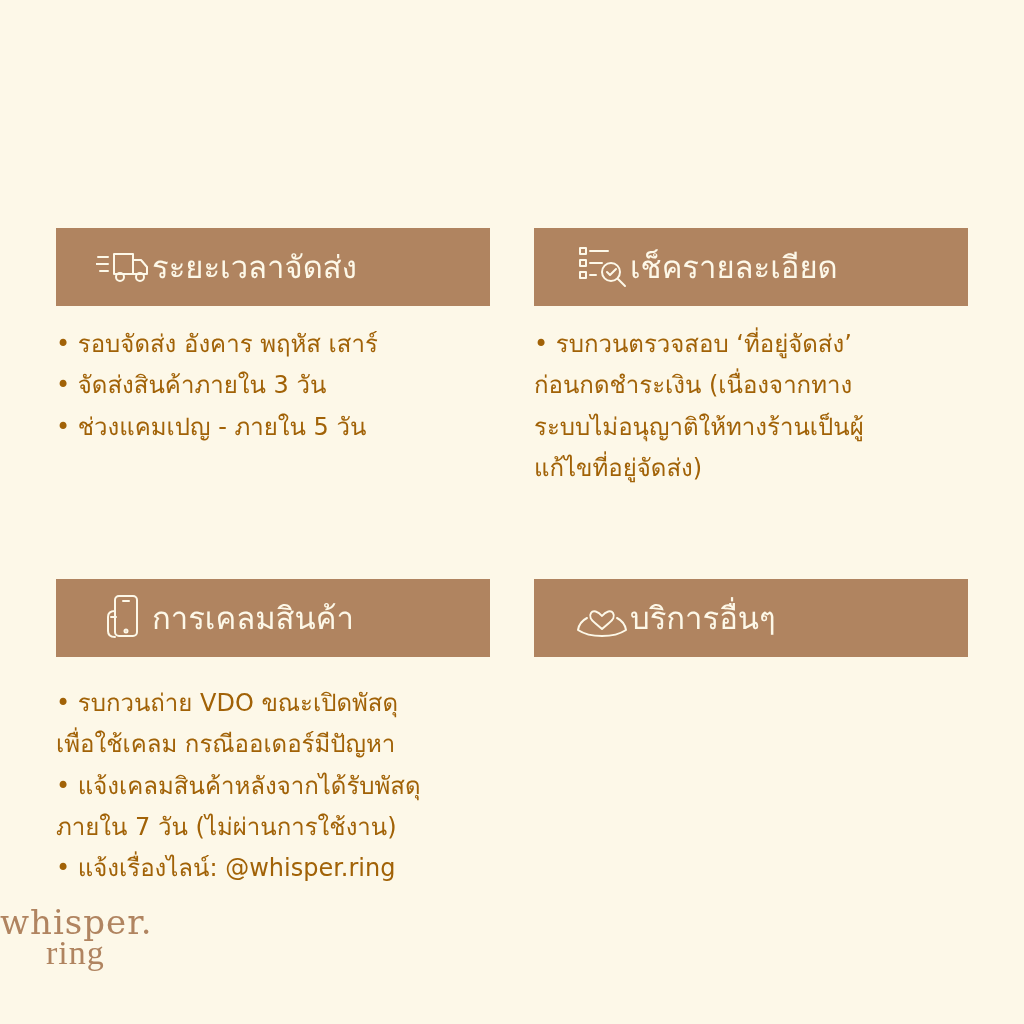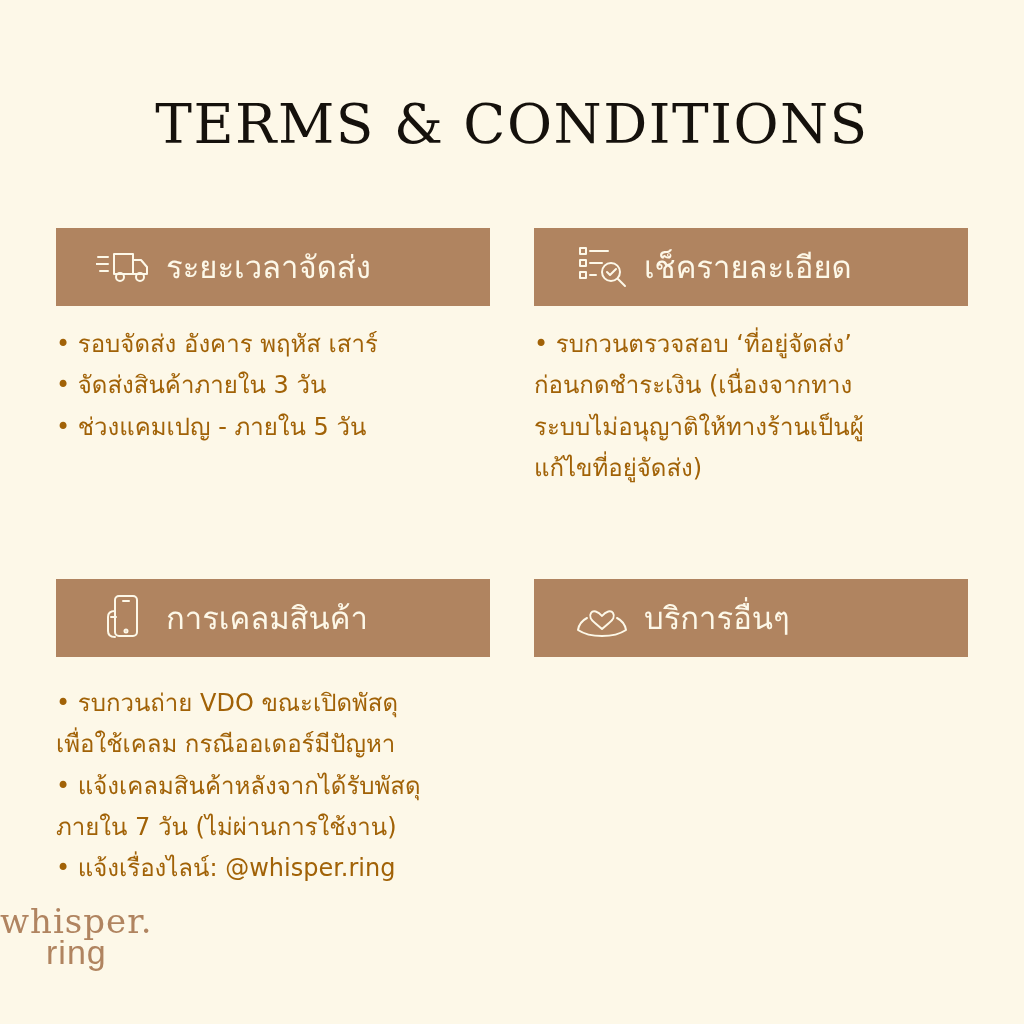--- a/index.html
+++ b/index.html
@@ -55,21 +55,20 @@
   }
   .card-head .icon {
     width: 56px;
     height: 52px;
     flex: 0 0 56px;
     display: flex;
     align-items: center;
     justify-content: center;
   }
   .card-head .head-label {
-    margin-left: 14px;
     color: #fdf8e8;
     font-size: 31px;
     line-height: 1.1;
     font-weight: 400;
   }
   .body-text {
     margin-top: 18px;
     color: #a16207;
     font-size: 24px;
     line-height: 1.72;
@@ -89,33 +88,32 @@
     width: 1024px;
     text-align: left;
     color: #b08460;
   }
   .logo .l1 {
     font-family: "DejaVu Serif", "Liberation Serif", serif;
     font-size: 34px;
     letter-spacing: 1px;
   }
   .logo .l2 {
-    font-family: Liberation Sans, sans-serif;
+    font-family: Liberation Serif, serif;
     font-size: 34px;
     letter-spacing: 1px;
     margin-top: -8px;
     margin-left: 46px;
   }
 </style>
 </head>
 <body>
 
 <div class="page">
 
-  <div class="title">TERMS &amp; CONDITIONS</div>
 
   <div class="grid">
 
     <div class="row row-1">
 
       <div class="col">
         <div class="card-head">
           <span class="icon">
             <svg width="56" height="42" viewBox="0 0 56 42" fill="none" stroke="#fdf8e8" stroke-width="2" stroke-linecap="round" stroke-linejoin="round">
               <path d="M18 8h19v20H18z"></path>

